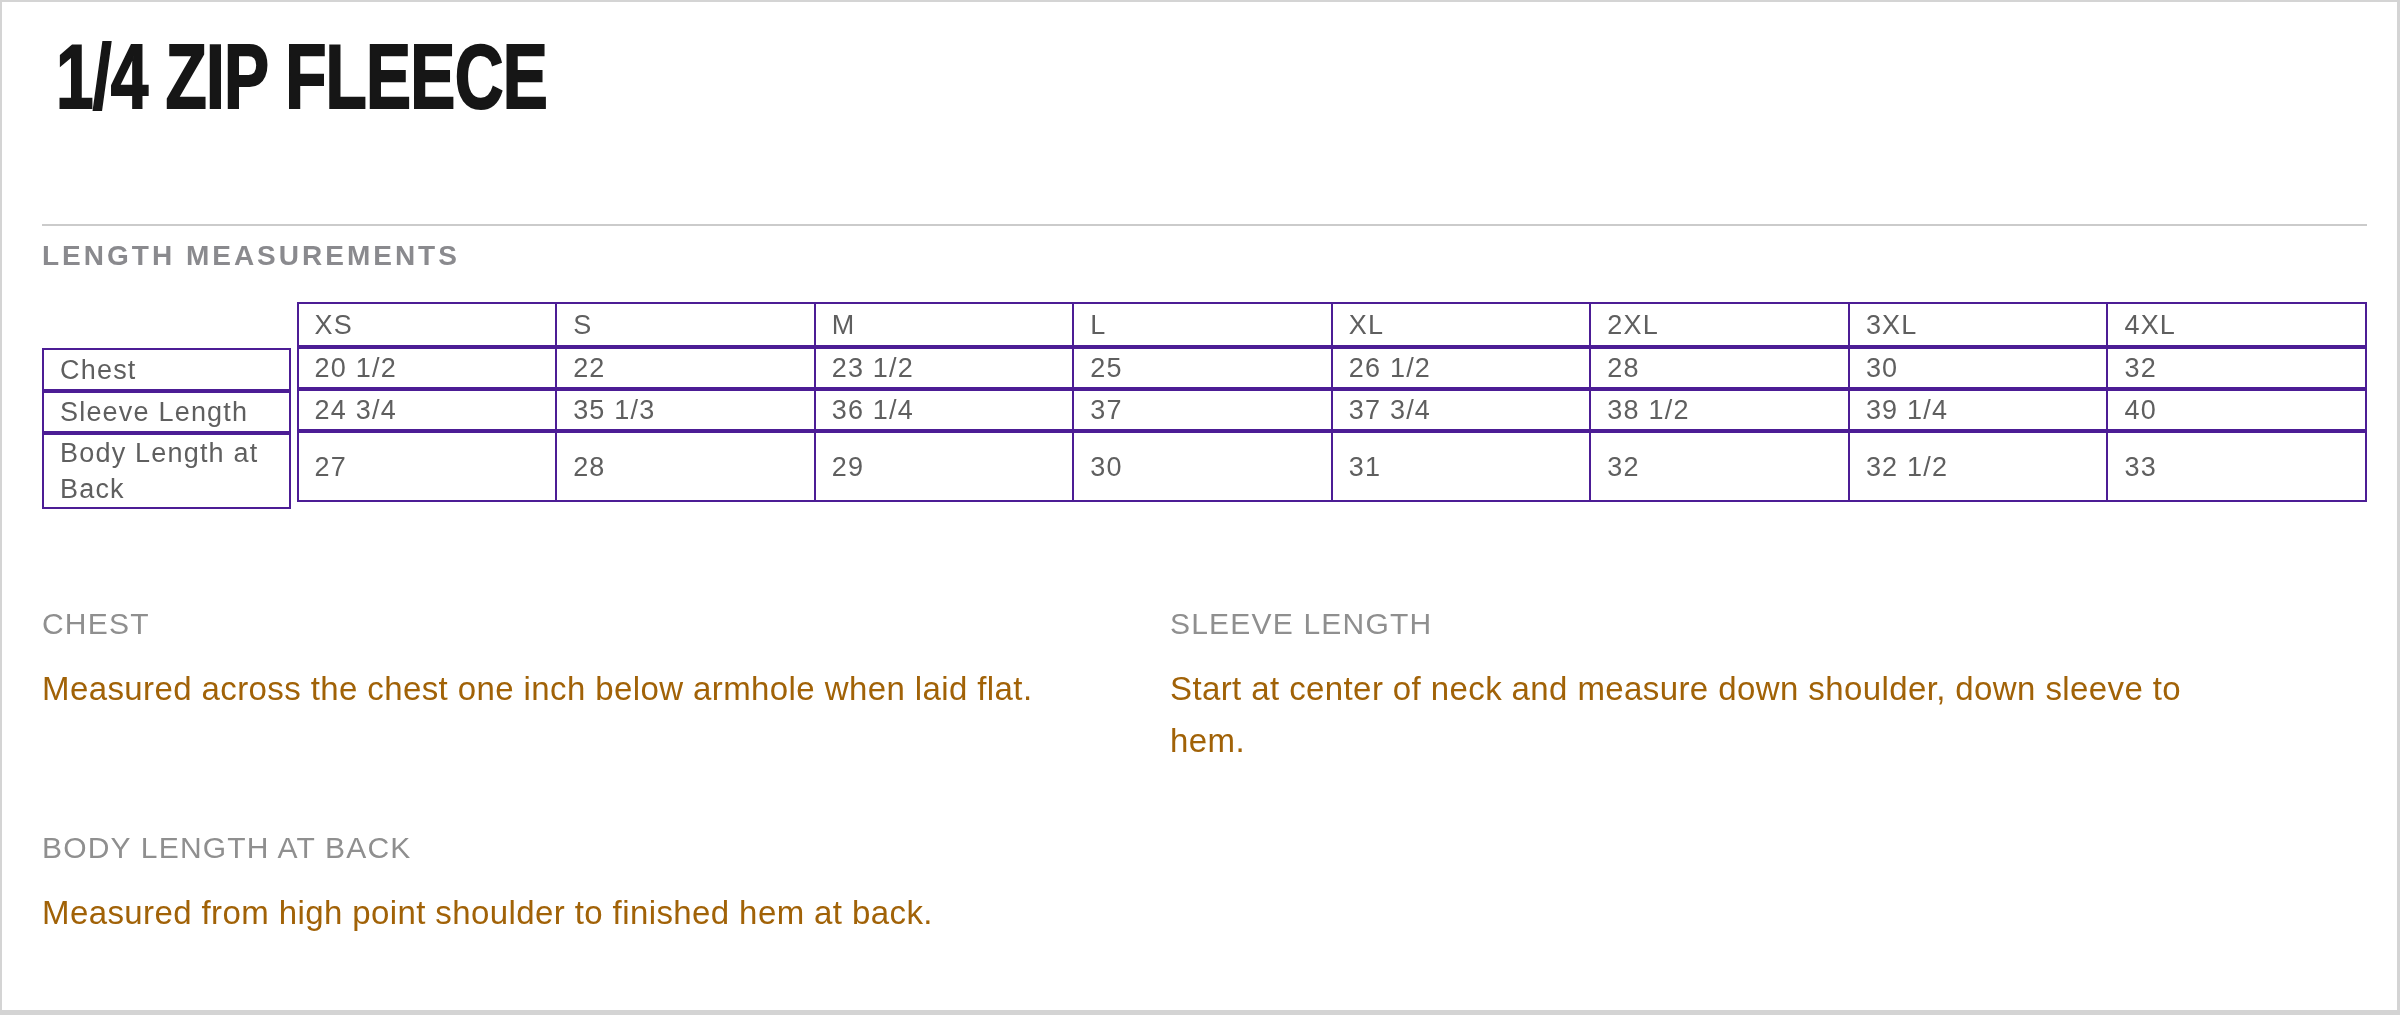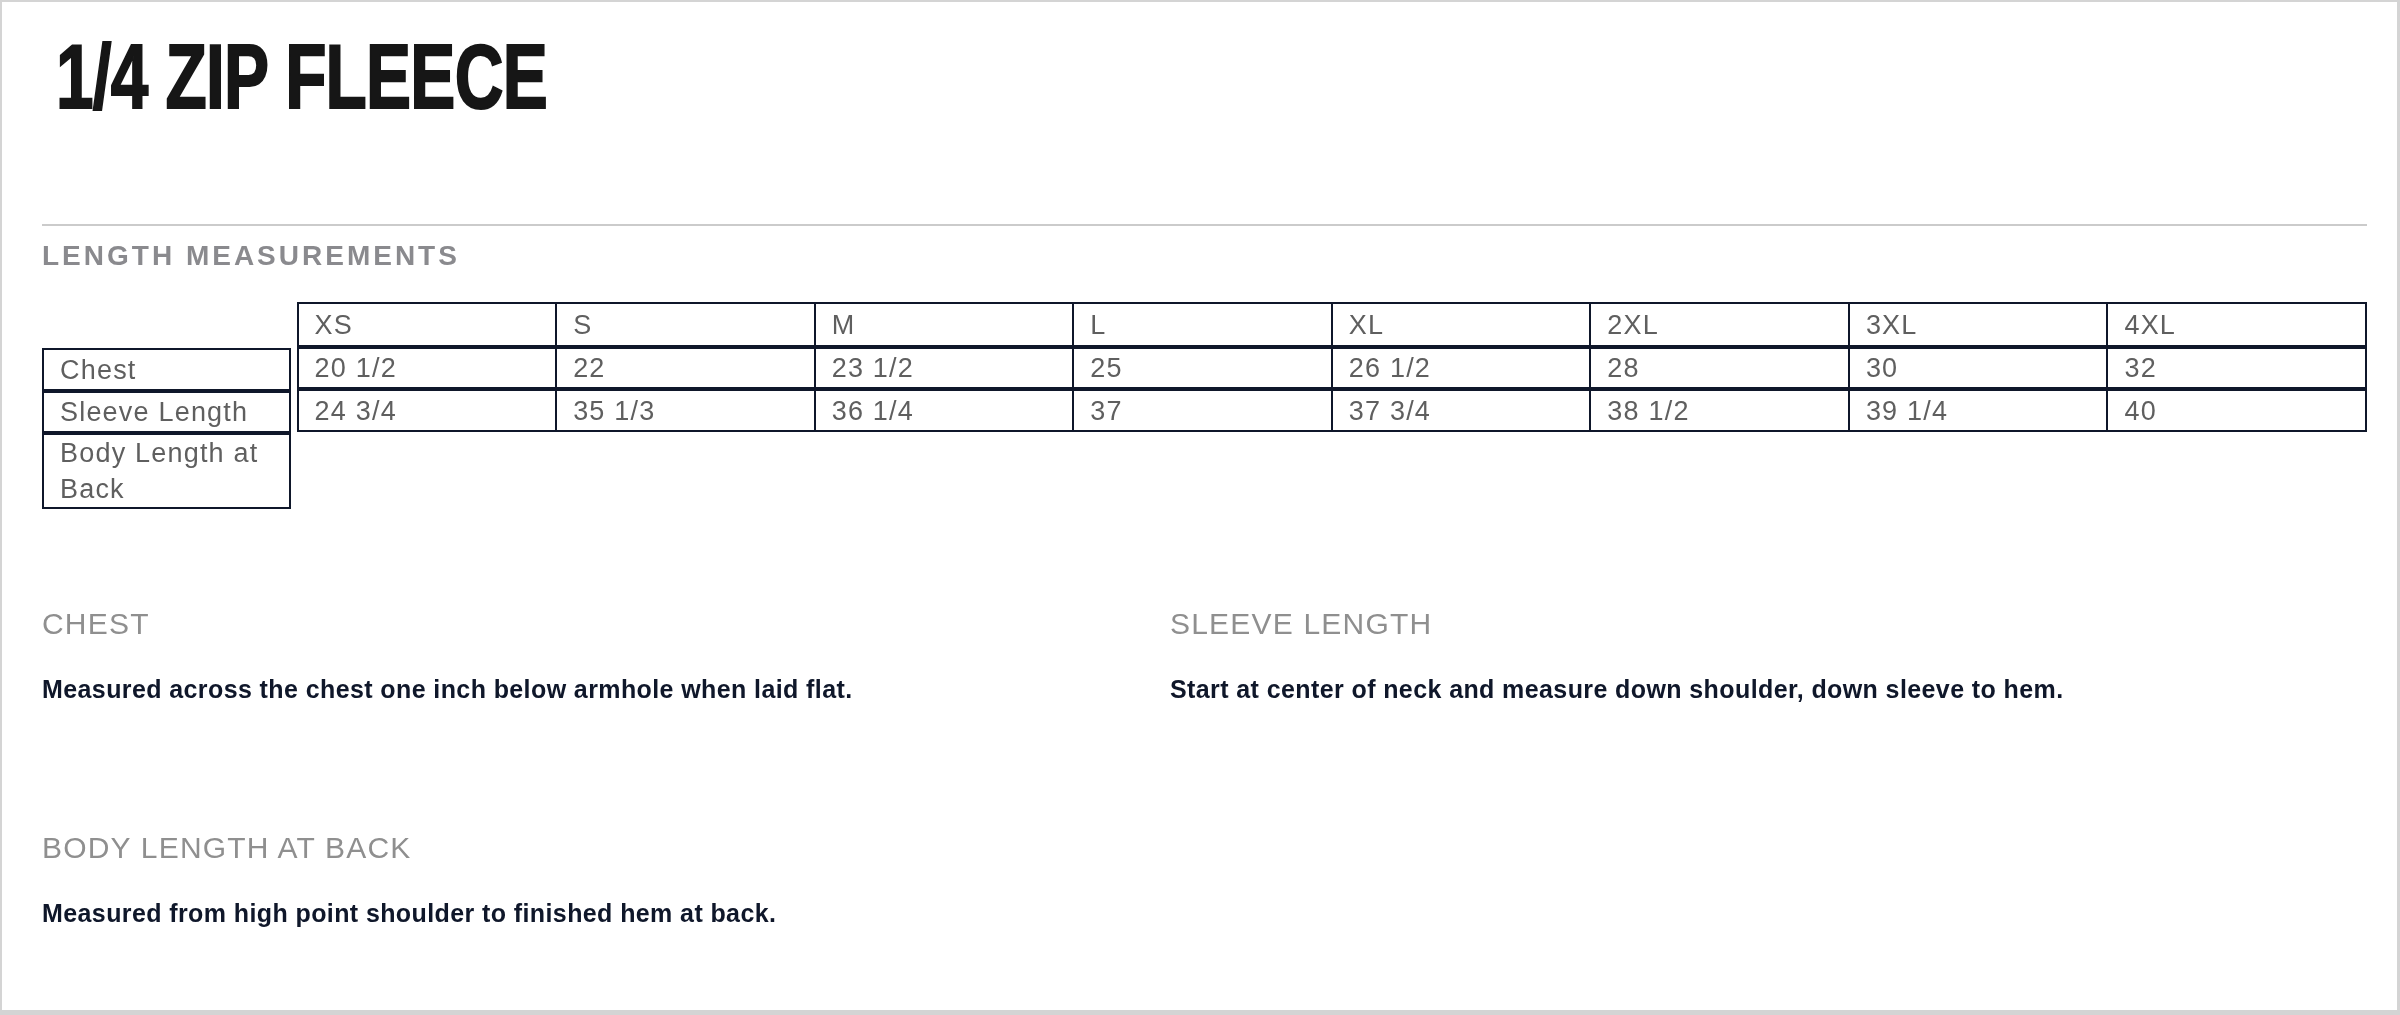--- a/index.html
+++ b/index.html
@@ -51,21 +51,21 @@
   .chart {
     margin-top: 30px;
     display: flex;
     align-items: flex-start;
     gap: 6px;
   }
   table { border-collapse: collapse; }
   .lt { width: 250px; table-layout: fixed; margin-top: 46px; }
   .st { width: 2082px; table-layout: fixed; }
   .lt td, .st td, .st th {
-    border: 2px solid #0f172a;
+    border: 2px solid #4c1d95;
     padding: 0 16px;
     font-size: 27px;
     font-weight: normal;
     color: #5f5f5f;
     letter-spacing: 1.2px;
     text-align: left;
     vertical-align: middle;
     line-height: 36px;
   }
   .st thead th { border-bottom-width: 4px; height: 44px; }
@@ -85,25 +85,24 @@
   .guide h3 {
     margin: 0;
     font-size: 30px;
     line-height: 34px;
     font-weight: 400;
     color: #8f8f8f;
     letter-spacing: 1.2px;
   }
   .guide p {
     margin: 22px 0 0 0;
-    font-size: 25px;
+    font-size: 33px;
     line-height: 52px;
-    color: #0f172a;
+    color: #a16207;
     letter-spacing: 0.4px;
-    font-weight: bold;
   }
   .guide.row2 { grid-column: 1; }
 </style>
 </head>
 <body>
 
 <div class="content">
 
   <h1 class="page-title">1/4 ZIP FLEECE</h1>
 
@@ -154,20 +153,30 @@
         <tr>
           <td class="r2">24 3/4</td>
           <td class="r2">35 1/3</td>
           <td class="r2">36 1/4</td>
           <td class="r2">37</td>
           <td class="r2">37 3/4</td>
           <td class="r2">38 1/2</td>
           <td class="r2">39 1/4</td>
           <td class="r2">40</td>
         </tr>
+        <tr>
+          <td class="r3">27</td>
+          <td class="r3">28</td>
+          <td class="r3">29</td>
+          <td class="r3">30</td>
+          <td class="r3">31</td>
+          <td class="r3">32</td>
+          <td class="r3">32 1/2</td>
+          <td class="r3">33</td>
+        </tr>
       </tbody>
     </table>
   </div>
 
   <div class="guides">
     <section class="guide">
       <h3>CHEST</h3>
       <p>Measured across the chest one inch below armhole when laid flat.</p>
     </section>
     <section class="guide">

